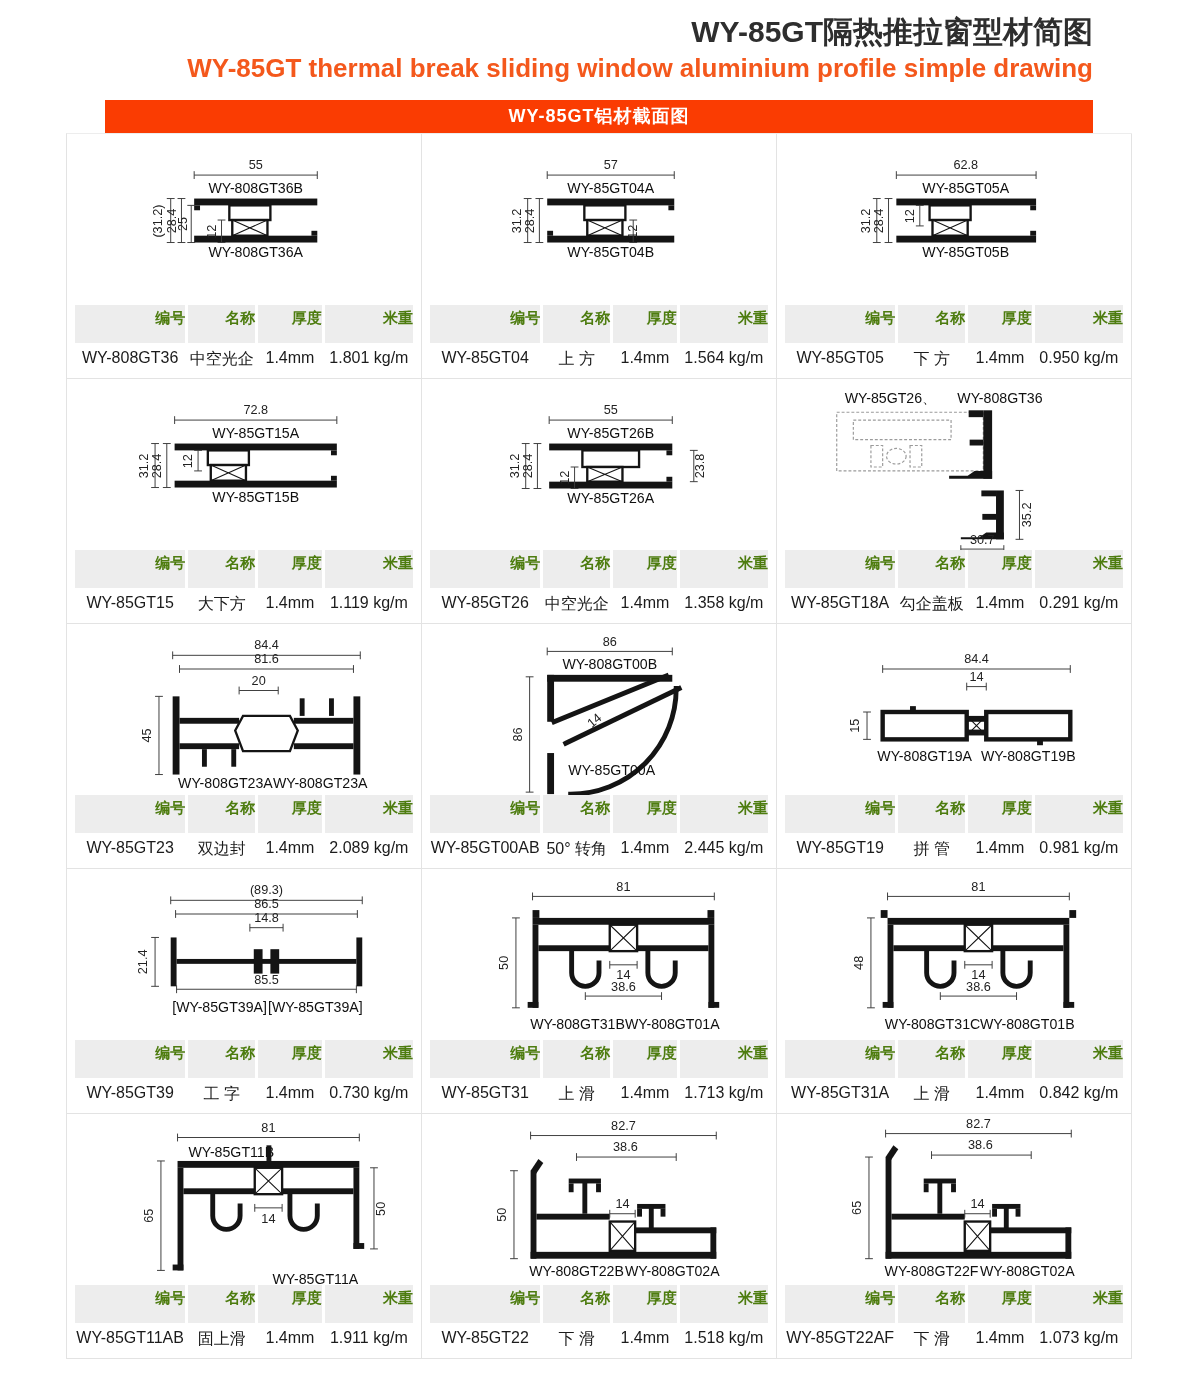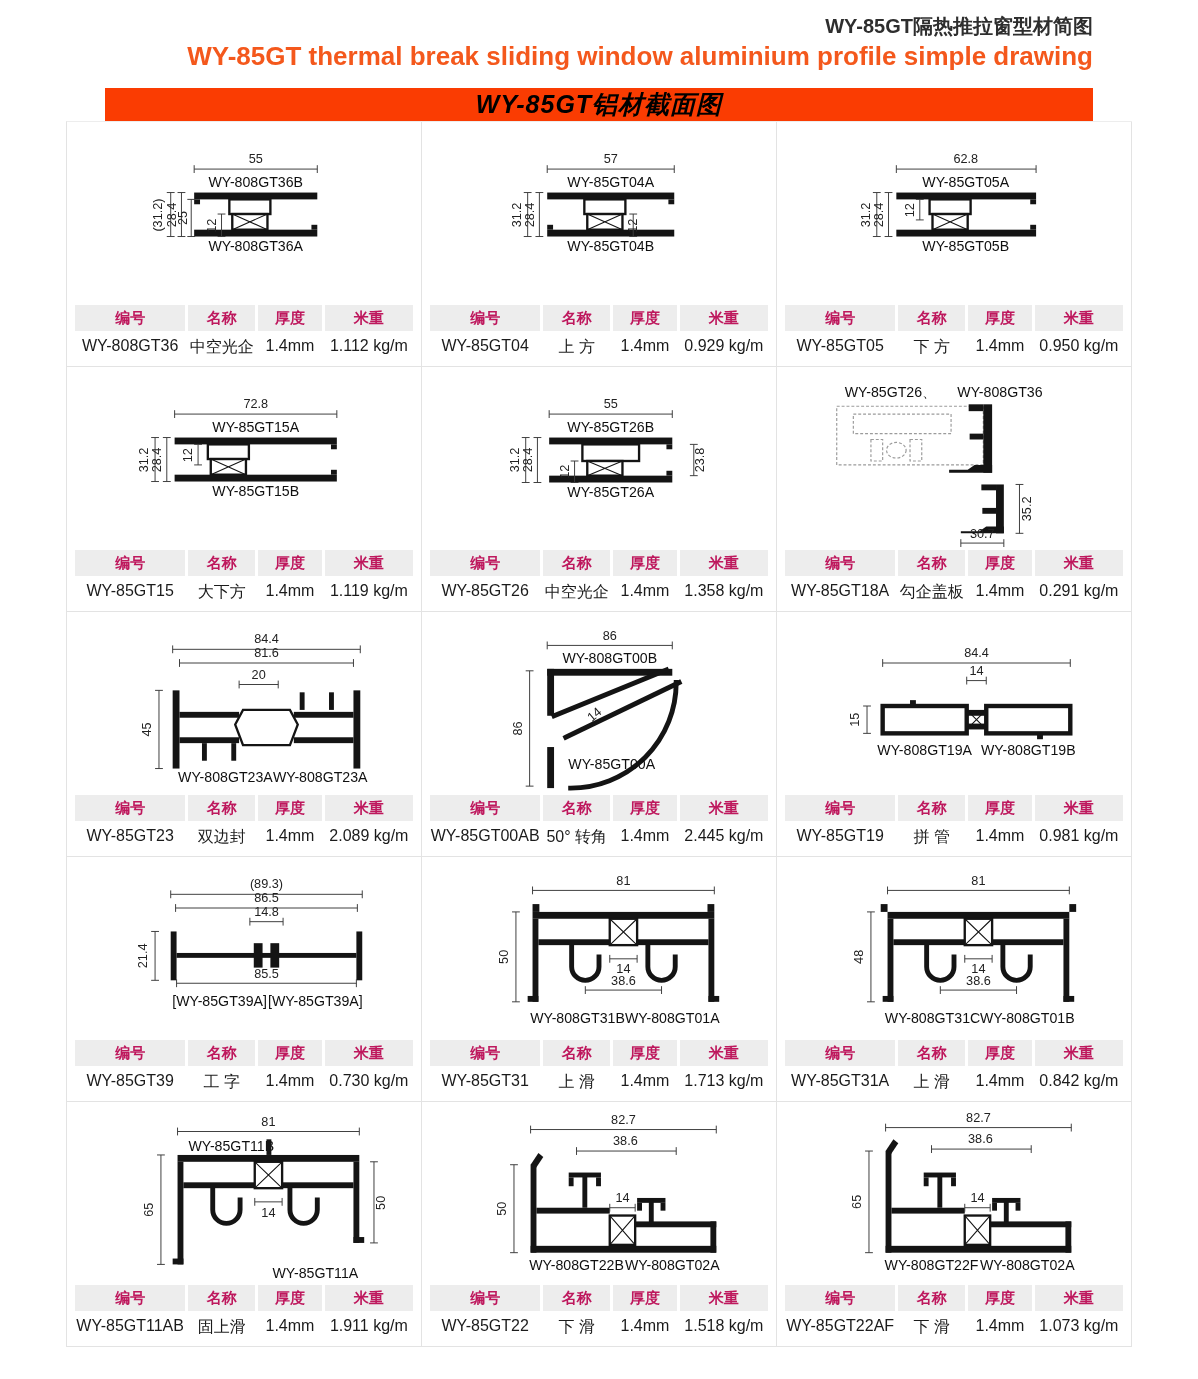--- a/index.html
+++ b/index.html
@@ -1,32 +1,32 @@
 <!DOCTYPE html>
 <html><head>
 <meta charset="utf-8">
 <style>
   html,body{margin:0;padding:0;background:#fff;}
   .page{width:1198px;height:1379px;background:#fff;position:relative;
         font-family:"Liberation Sans","DejaVu Sans",sans-serif;overflow:hidden;}
   .hdr{padding:14px 105px 0 105px;text-align:right;}
-  .title{font-size:20px;font-weight:700;color:#2e2e2e;line-height:1.2;}
+  .title{font-size:30px;font-weight:700;color:#2e2e2e;line-height:1.2;}
   .subtitle{font-size:26px;font-weight:700;color:#f4581c;margin-top:3px;}
-  .banner{margin:16px 105px 0 105px;height:33px;background:#fa3c02;color:#000000;
-          font-size:25px;font-weight:700;text-align:center;line-height:33px;letter-spacing:1px;font-style:italic;}
+  .banner{margin:16px 105px 0 105px;height:33px;background:#fa3c02;color:#ffffff;
+          font-size:18px;font-weight:700;text-align:center;line-height:33px;letter-spacing:1px;}
   .grid{margin:0 66px;display:grid;grid-template-columns:repeat(3,1fr);
         grid-auto-rows:245px;border-left:1px solid #e3e3e3;border-top:1px solid #ededed;}
   .cell{border-right:1px solid #e3e3e3;border-bottom:1px solid #e3e3e3;
         display:flex;flex-direction:column;padding:4px 8px 7px 8px;background:#fff;}
   .draw{flex:1;display:flex;align-items:center;justify-content:center;overflow:hidden;}
   .draw svg{width:100%;height:auto;max-height:172px;}
   .info{margin-top:auto;display:grid;grid-template-columns:1.65fr 1fr .95fr 1.32fr;
         gap:3px;}
-  .ih{background:#ededed;color:#be185d;font-weight:700;font-size:15px;text-align:center;
-      padding:4px 0 3px 0;}
+  .ih{background:#ededed;color:#4d7c0f;font-weight:700;font-size:15px;text-align:right;
+      padding:4px 0 15px 0;}
   .iv{background:#fff;color:#1b1b1b;font-size:16px;text-align:center;padding:3px 0 1px 0;
       white-space:nowrap;}
   
   .pf{fill:#141414;stroke:none;}
   .pw{fill:#fff;stroke:#141414;stroke-width:2.4;}
   .pk{fill:none;stroke:#141414;stroke-width:5;stroke-linecap:square;}
   .xl{stroke:#141414;stroke-width:1.1;}
   .dl{stroke:#3c3c3c;stroke-width:1;fill:none;}
   .gh{fill:none;stroke:#9b9b9b;stroke-width:1.2;stroke-dasharray:3 2;}
   text.dt{font-size:13px;fill:#222;text-anchor:middle;}
@@ -71,21 +71,21 @@
         </svg>
       </div>
       <div class="info">
         <div class="ih">编号</div>
         <div class="ih">名称</div>
         <div class="ih">厚度</div>
         <div class="ih">米重</div>
         <div class="iv">WY-808GT36</div>
         <div class="iv">中空光企</div>
         <div class="iv">1.4mm</div>
-        <div class="iv">1.112 kg/m</div>
+        <div class="iv">1.801 kg/m</div>
       </div>
     </div>
 
     <div class="cell">
       <div class="draw">
         <svg viewBox="0 0 330 176">
           <path class="dl" d="M112,40 H242 M112,36 V44 M242,36 V44"></path>
           <text class="dt" x="177" y="34">57</text>
           <text class="pl" x="177" y="58">WY-85GT04A</text>
           <rect class="pf" x="112" y="64" width="130" height="7"></rect>
@@ -105,21 +105,21 @@
         </svg>
       </div>
       <div class="info">
         <div class="ih">编号</div>
         <div class="ih">名称</div>
         <div class="ih">厚度</div>
         <div class="ih">米重</div>
         <div class="iv">WY-85GT04</div>
         <div class="iv">上 方</div>
         <div class="iv">1.4mm</div>
-        <div class="iv">0.929 kg/m</div>
+        <div class="iv">1.564 kg/m</div>
       </div>
     </div>
 
     <div class="cell">
       <div class="draw">
         <svg viewBox="0 0 330 176">
           <path class="dl" d="M106,40 H249 M106,36 V44 M249,36 V44"></path>
           <text class="dt" x="177" y="34">62.8</text>
           <text class="pl" x="177" y="58">WY-85GT05A</text>
           <rect class="pf" x="106" y="64" width="143" height="7"></rect>

